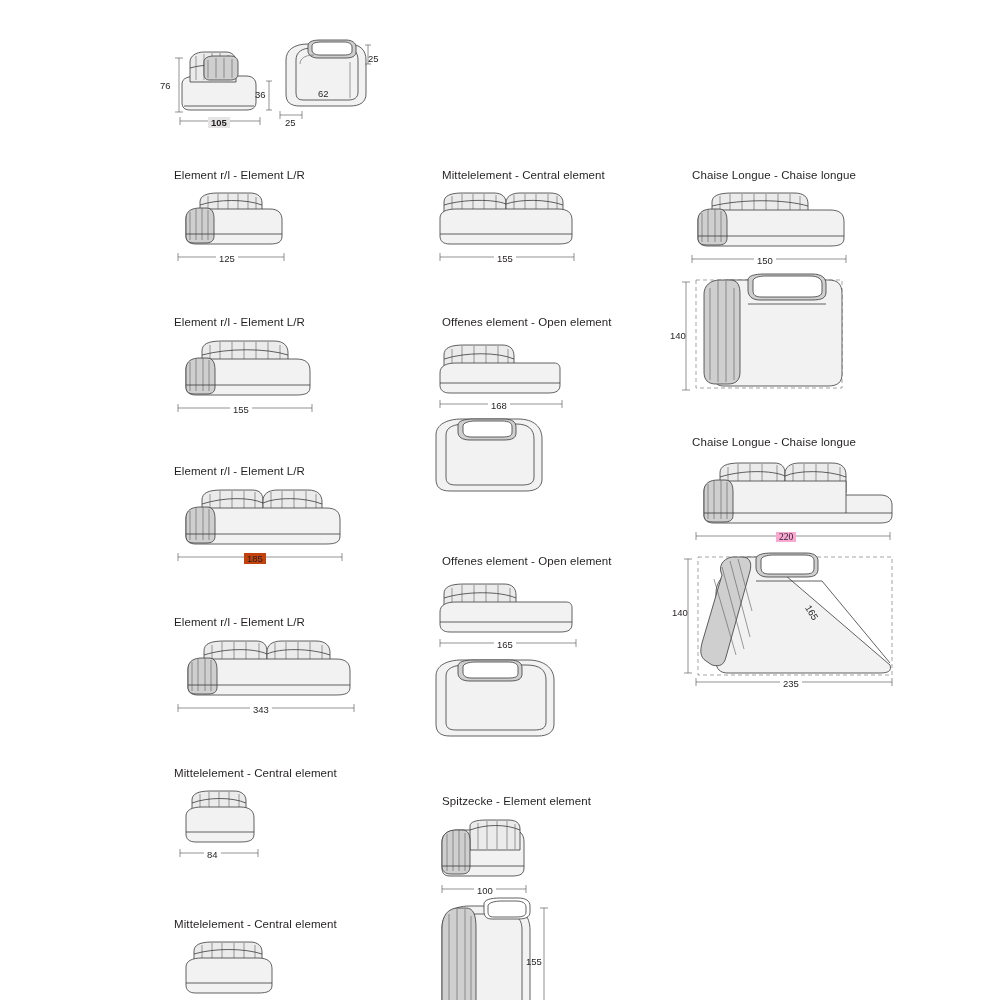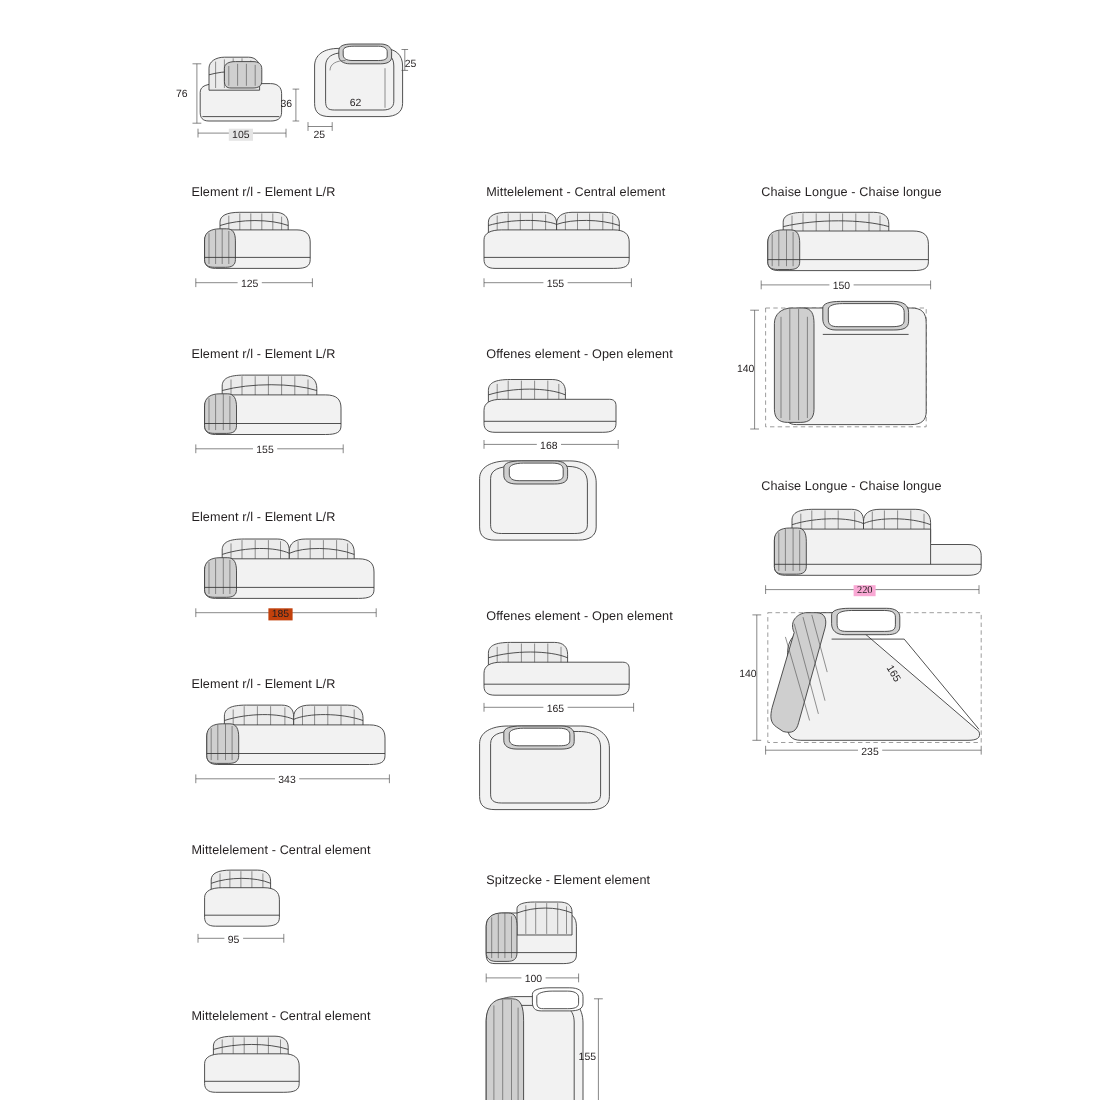--- a/index.html
+++ b/index.html
@@ -80,21 +80,21 @@
       </svg>
     </div>
     <div class="dim" style="position:absolute; left:0px; top:42px;">76</div>
 
     <div style="position:absolute; left:18px; top:78px;">
       <svg width="84" height="10" viewBox="0 0 84 10">
         <path class="dimline" d="M2,5 L82,5"></path>
         <path class="tick" d="M2,1 L2,9 M82,1 L82,9"></path>
       </svg>
     </div>
-    <div class="dim" style="position:absolute; left:48px; top:79px; background:#e5e5e5; padding:0 3px;">105</div>
+    <div class="dim" style="position:absolute; left:48px; top:79px; background:#e5e5e5; padding:0 3px;font-weight:bold;">105</div>
   </div>
 
   <div class="item" style="left:278px; top:8px;">
     <div class="fig" style="left:0; top:0;">
       <svg width="110" height="78" viewBox="0 0 110 78">
         <path class="body-fill" d="M8,22 C8,12 16,6 30,6 L70,6 C82,6 88,12 88,22 L88,56 C88,64 82,68 72,68 L22,68 C12,68 8,64 8,56 Z"></path>
         <path class="ln" d="M18,22 C18,14 24,10 34,10 L66,10 C76,10 80,14 80,22 L80,54 C80,60 76,62 70,62 L26,62 C20,62 18,60 18,54 Z"></path>
 
         <path class="dark-fill" d="M30,8 C30,4 34,2 42,2 L68,2 C74,2 78,5 78,9 L78,14 C78,18 74,20 68,20 L40,20 C34,20 30,17 30,13 Z"></path>
         <path class="white-fill" d="M34,8 C34,5 38,4 44,4 L66,4 C71,4 74,6 74,9 L74,13 C74,16 71,17 66,17 L42,17 C37,17 34,15 34,12 Z"></path>
@@ -233,21 +233,21 @@
         <path class="body-fill" d="M8,28 C8,22 14,19 24,19 L62,19 C72,19 76,23 76,30 L76,46 C76,52 72,54 62,54 L18,54 C11,54 8,51 8,46 Z"></path>
         <path class="ln" d="M8,44 L76,44"></path>
       </svg>
     </div>
     <div style="position:absolute; left:4px; top:82px;">
       <svg width="82" height="10" viewBox="0 0 82 10">
         <path class="dimline" d="M2,5 L80,5"></path>
         <path class="tick" d="M2,1 L2,9 M80,1 L80,9"></path>
       </svg>
     </div>
-    <div class="dim" style="position:absolute; left:30px; top:83px; background:#fff; padding:0 3px;">95</div>
+    <div class="dim" style="position:absolute; left:30px; top:83px; background:#fff; padding:0 3px;">84</div>
   </div>
 
   <div class="item" style="left:174px; top:887px;">
     <div class="caption">Mittelelement - Central element</div>
     <div class="fig" style="left:4px; top:22px;">
       <svg width="110" height="58" viewBox="0 0 110 58">
         <path class="cush-fill" d="M16,12 C16,6 22,3 34,3 L72,3 C80,3 84,7 84,13 L84,30 L16,30 Z"></path>
         <path class="ln2" d="M24,6 L24,29 M34,4 L34,29 M44,4 L44,29 M56,4 L56,29 M66,4 L66,29 M77,6 L77,29"></path>
         <path class="ln" d="M16,15 C36,9 66,9 84,15"></path>
         <path class="body-fill" d="M8,28 C8,22 14,19 24,19 L80,19 C90,19 94,23 94,30 L94,46 C94,52 90,54 80,54 L18,54 C11,54 8,51 8,46 Z"></path>

